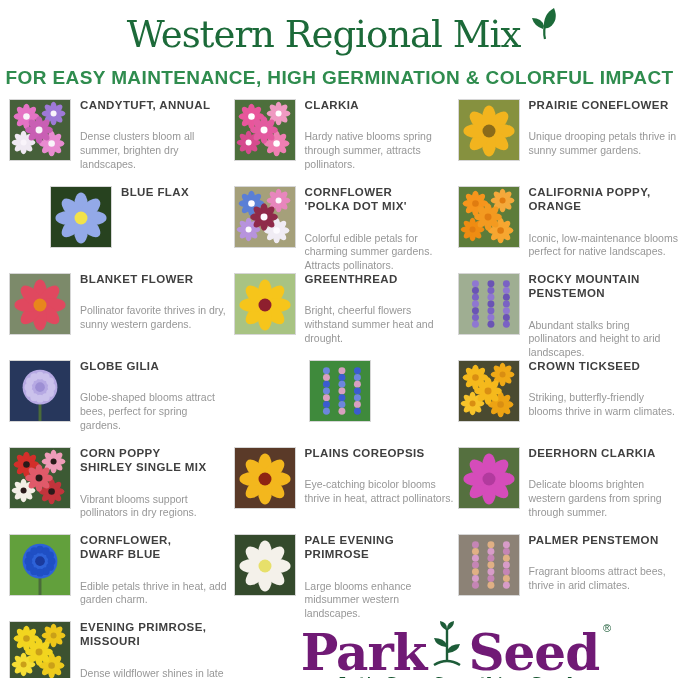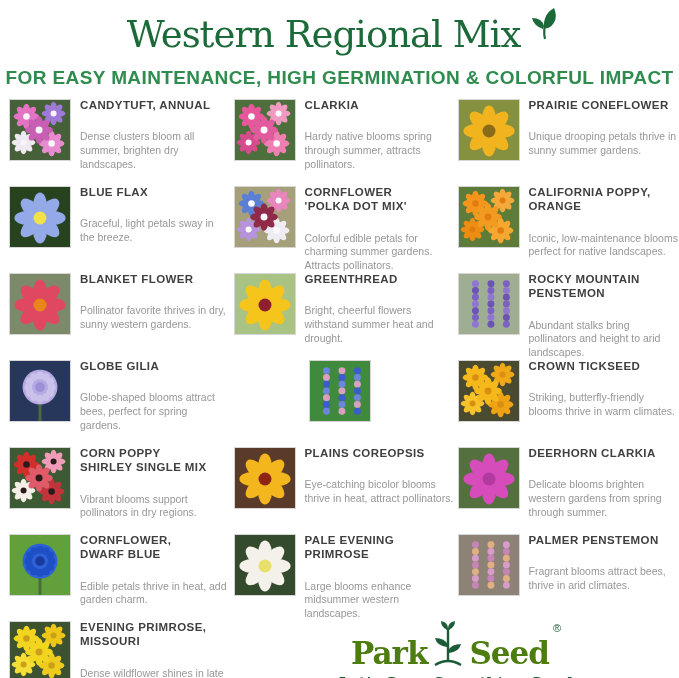--- a/index.html
+++ b/index.html
@@ -23,21 +23,21 @@
   .info{padding-top:1px;max-width:150px;}
   .fname{font-size:11.5px;font-weight:bold;color:#3f3f3f;letter-spacing:.4px;line-height:1.25;
          white-space:pre-line;}
   .fdesc{font-size:10.5px;color:#979797;line-height:1.3;margin-top:18px;}
 
   
   .brand-cell{grid-column:2 / 4;display:flex;flex-direction:column;align-items:center;
               justify-content:flex-start;padding-top:2px;}
   .brand-line{display:flex;align-items:flex-end;gap:4px;}
   .brand-word{font-family:"DejaVu Serif","Liberation Serif",serif;font-weight:bold;
-              font-size:31px;line-height:40px;color:#4d7c0f;letter-spacing:-1px;}
+              font-size:50px;line-height:40px;color:#701a75;letter-spacing:-1px;}
   .brand-reg{font-size:11px;color:#1d5c38;vertical-align:top;line-height:14px;align-self:flex-start;}
   .tagline{font-family:"DejaVu Serif","Liberation Serif",serif;font-weight:bold;
            font-size:14.5px;color:#14532d;letter-spacing:.3px;margin-top:1px;}
 </style>
 </head>
 <body>
 
 <div class="header">
   <div class="title-line">
     <h1 class="page-title">Western Regional  Mix</h1>
@@ -199,21 +199,20 @@
           <ellipse cx="31" cy="18.8" rx="7.2" ry="13.2" fill="#93a9e8" transform="rotate(135 31 32)"></ellipse>
           <ellipse cx="31" cy="18.8" rx="7.2" ry="13.2" fill="#93a9e8" transform="rotate(180 31 32)"></ellipse>
           <ellipse cx="31" cy="18.8" rx="7.2" ry="13.2" fill="#93a9e8" transform="rotate(225 31 32)"></ellipse>
           <ellipse cx="31" cy="18.8" rx="7.2" ry="13.2" fill="#93a9e8" transform="rotate(270 31 32)"></ellipse>
           <ellipse cx="31" cy="18.8" rx="7.2" ry="13.2" fill="#93a9e8" transform="rotate(315 31 32)"></ellipse>
           <circle cx="31" cy="32" r="6.7" fill="#f2e24a"></circle>
         </svg>
       </div>
     <div class="info">
       <div class="fname">BLUE FLAX</div>
-      <div class="fdesc">Graceful, light petals sway in the breeze.</div>
     </div>
   </div>
 
   <div class="cell">
     <div class="thumb">
         <svg width="60" height="60" viewBox="0 0 62 62">
           <rect width="62" height="62" fill="#a5a07a"></rect>
           <ellipse cx="17" cy="10.4" rx="3.6" ry="6.6" fill="#5b7fd6" transform="rotate(0 17 17)"></ellipse>
           <ellipse cx="17" cy="10.4" rx="3.6" ry="6.6" fill="#5b7fd6" transform="rotate(45 17 17)"></ellipse>
           <ellipse cx="17" cy="10.4" rx="3.6" ry="6.6" fill="#5b7fd6" transform="rotate(90 17 17)"></ellipse>

